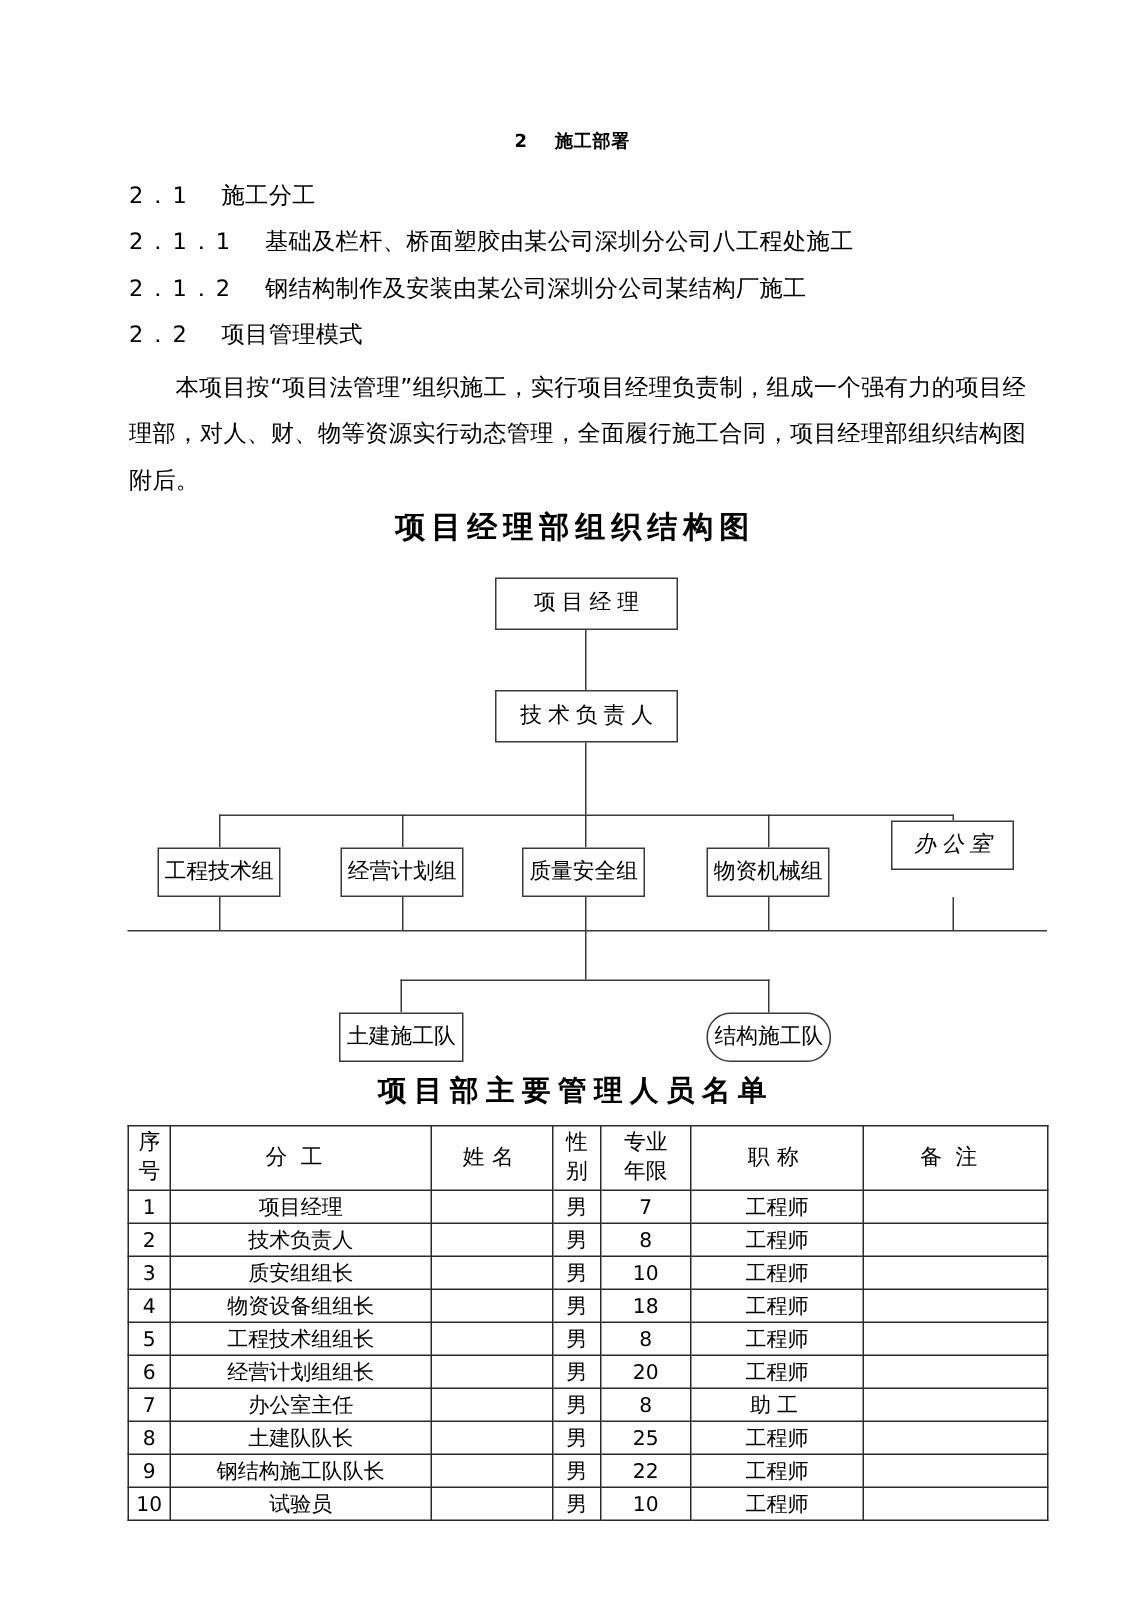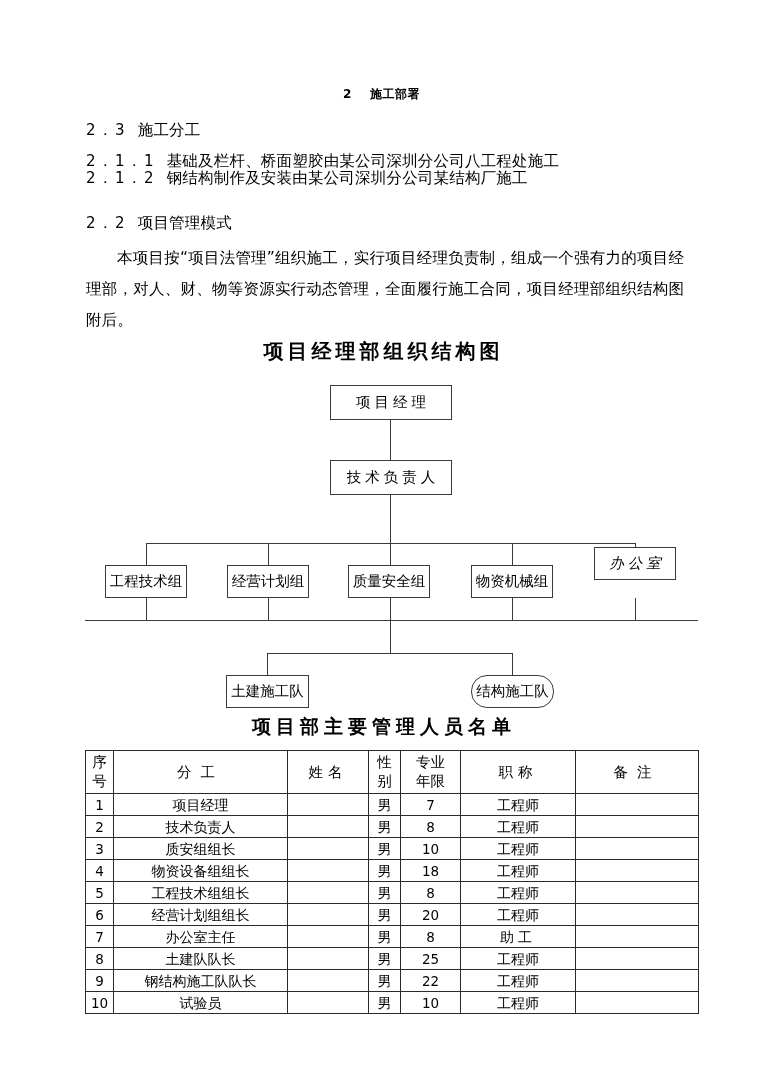--- a/index.html
+++ b/index.html
@@ -43,24 +43,24 @@
     left: 86px;
     font-size: 15.5px;
     line-height: 20px;
     white-space: nowrap;
     letter-spacing: 0.2px;
   }
   .sec-line .lbl {
     letter-spacing: 2.2px;
     font-size: 15px;
   }
-  .sec-line .txt { margin-left: 11px; }
+  .sec-line .txt { margin-left: 21px; }
   .sec-line.l1 { top: 120px; }
   .sec-line.l2 { top: 151px; }
-  .sec-line.l3 { top: 168px; }
+  .sec-line.l3 { top: 182px; }
   .sec-line.l4 { top: 213px; }
 
   .para {
     position: absolute;
     left: 86px;
     top: 243px;
     width: 598px;
     font-size: 15.5px;
     line-height: 31px;
     text-align: justify;
@@ -173,21 +173,21 @@
 </head>
 <body>
 
 <div class="page">
 
   <div class="doc-title">
     <span class="num">2</span><span class="gap"></span><span>施工部署</span>
   </div>
 
   <div class="sec-line l1">
-    <span class="lbl">2．3</span><span class="txt">施工分工</span>
+    <span class="lbl">2．1</span><span class="txt">施工分工</span>
   </div>
   <div class="sec-line l2">
     <span class="lbl">2．1．1</span><span class="txt">基础及栏杆、桥面塑胶由某公司深圳分公司八工程处施工</span>
   </div>
   <div class="sec-line l3">
     <span class="lbl">2．1．2</span><span class="txt">钢结构制作及安装由某公司深圳分公司某结构厂施工</span>
   </div>
   <div class="sec-line l4">
     <span class="lbl">2．2</span><span class="txt">项目管理模式</span>
   </div>

